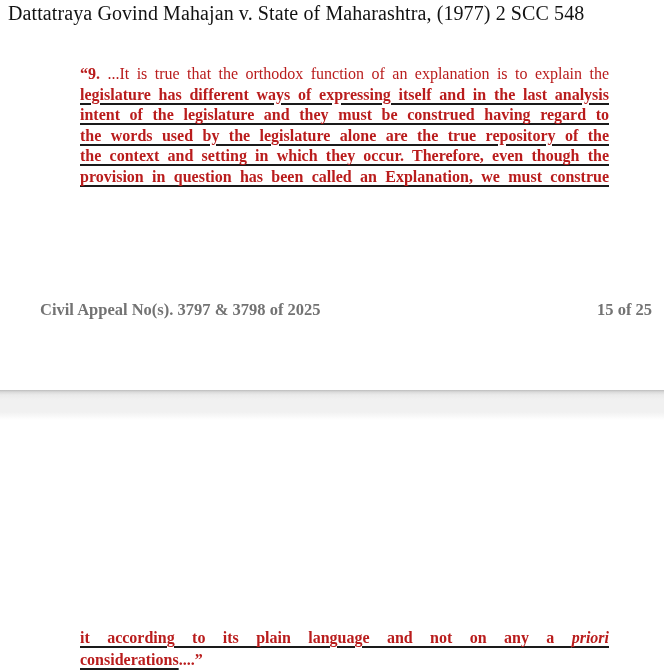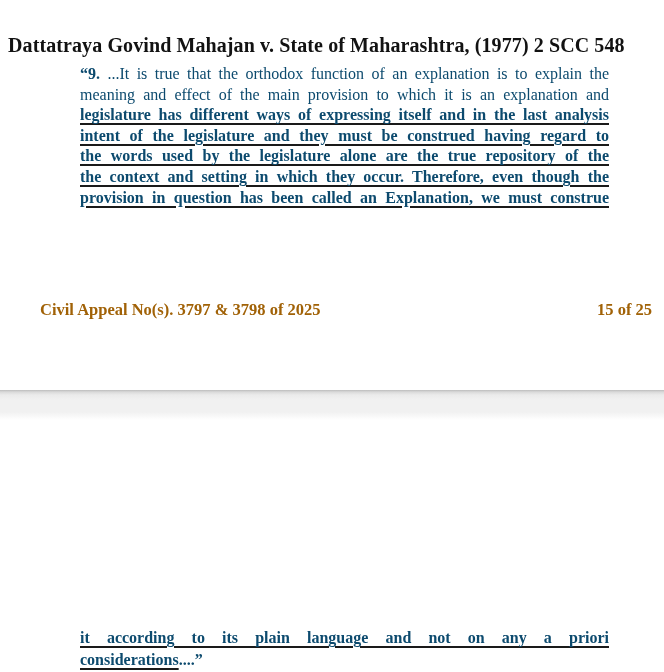--- a/index.html
+++ b/index.html
@@ -14,66 +14,65 @@
     background: #ffffff;
     font-family: "Liberation Serif", serif;
     color: #171717;
   }
 
   .case-title {
     position: absolute;
     left: 8px;
     top: 2px;
     font-size: 20px;
-    font-weight: bold;
+    font-weight: normal;
     color: #121212;
     white-space: nowrap;
     letter-spacing: 0.1px;
-    margin-top: 32px;
   }
 
   .quote-block {
     position: absolute;
     left: 80px;
     width: 529px;
     font-size: 16px;
-    color: #0c4a6e;
+    color: #b91c1c;
   }
   .quote-p15 { top: 64px; }
   .quote-p16 { top: 627px; }
 
   .qline {
     line-height: 20.6px;
     text-align: justify;
     text-align-last: justify;
   }
   .quote-p16 .qline { line-height: 21.6px; }
   .qline.natural { text-align-last: left; }
 
   .b { font-weight: bold; }
-  .i { }
+  .i { font-style: italic; }
   .emph {
     font-weight: bold;
     text-decoration: underline;
     text-decoration-thickness: 1.7px;
     text-underline-offset: 3px;
     text-decoration-color: #1a1a1a;
   }
 
   .page-footer {
     position: absolute;
     left: 40px;
     right: 12px;
     top: 300px;
     display: flex;
     justify-content: space-between;
     align-items: flex-start;
     font-weight: bold;
     font-size: 16.5px;
-    color: #a16207;
+    color: #737373;
   }
 
   .page-gap {
     position: absolute;
     left: 0;
     top: 390px;
     width: 664px;
     height: 30px;
     background: linear-gradient(
       to bottom,
@@ -87,21 +86,20 @@
     );
   }
 </style>
 </head>
 <body>
 
 <div class="case-title">Dattatraya Govind Mahajan v. State of Maharashtra, (1977) 2 SCC 548</div>
 
 <div class="quote-block quote-p15">
   <div class="qline"><span class="b">“9.</span><span> ...It is true that the orthodox function of an explanation is to explain the</span></div>
-  <div class="qline"><span>meaning and effect of the main provision to which it is an explanation and</span></div>
   <div class="qline emph"><span>legislature has different ways of expressing itself and in the last analysis</span></div>
   <div class="qline emph"><span>intent of the legislature and they must be construed having regard to</span></div>
   <div class="qline emph"><span>the words used by the legislature alone are the true repository of the</span></div>
   <div class="qline emph"><span>the context and setting in which they occur. Therefore, even though the</span></div>
   <div class="qline emph"><span>provision in question has been called an Explanation, we must construe</span></div>
 </div>
 
 <div class="page-footer">
   <span>Civil Appeal No(s). 3797 &amp; 3798 of 2025</span>
   <span>15 of 25</span>

